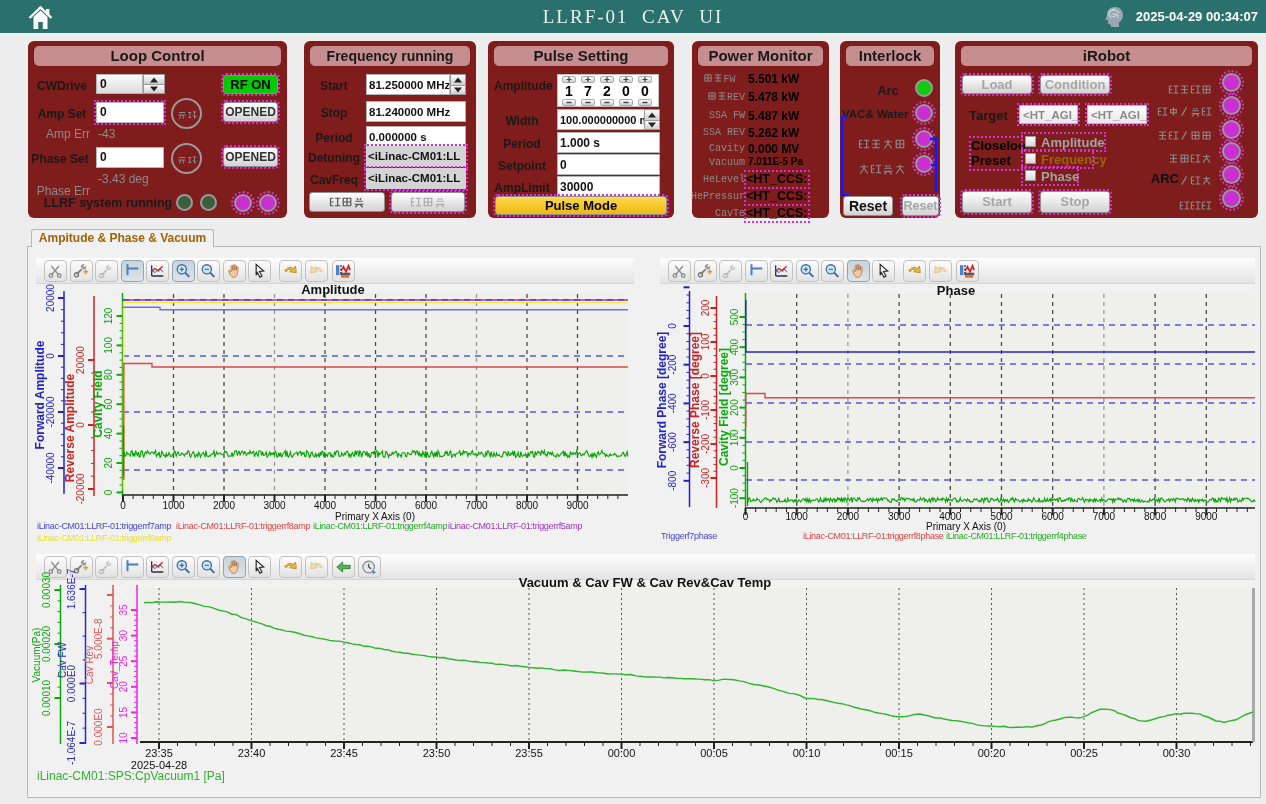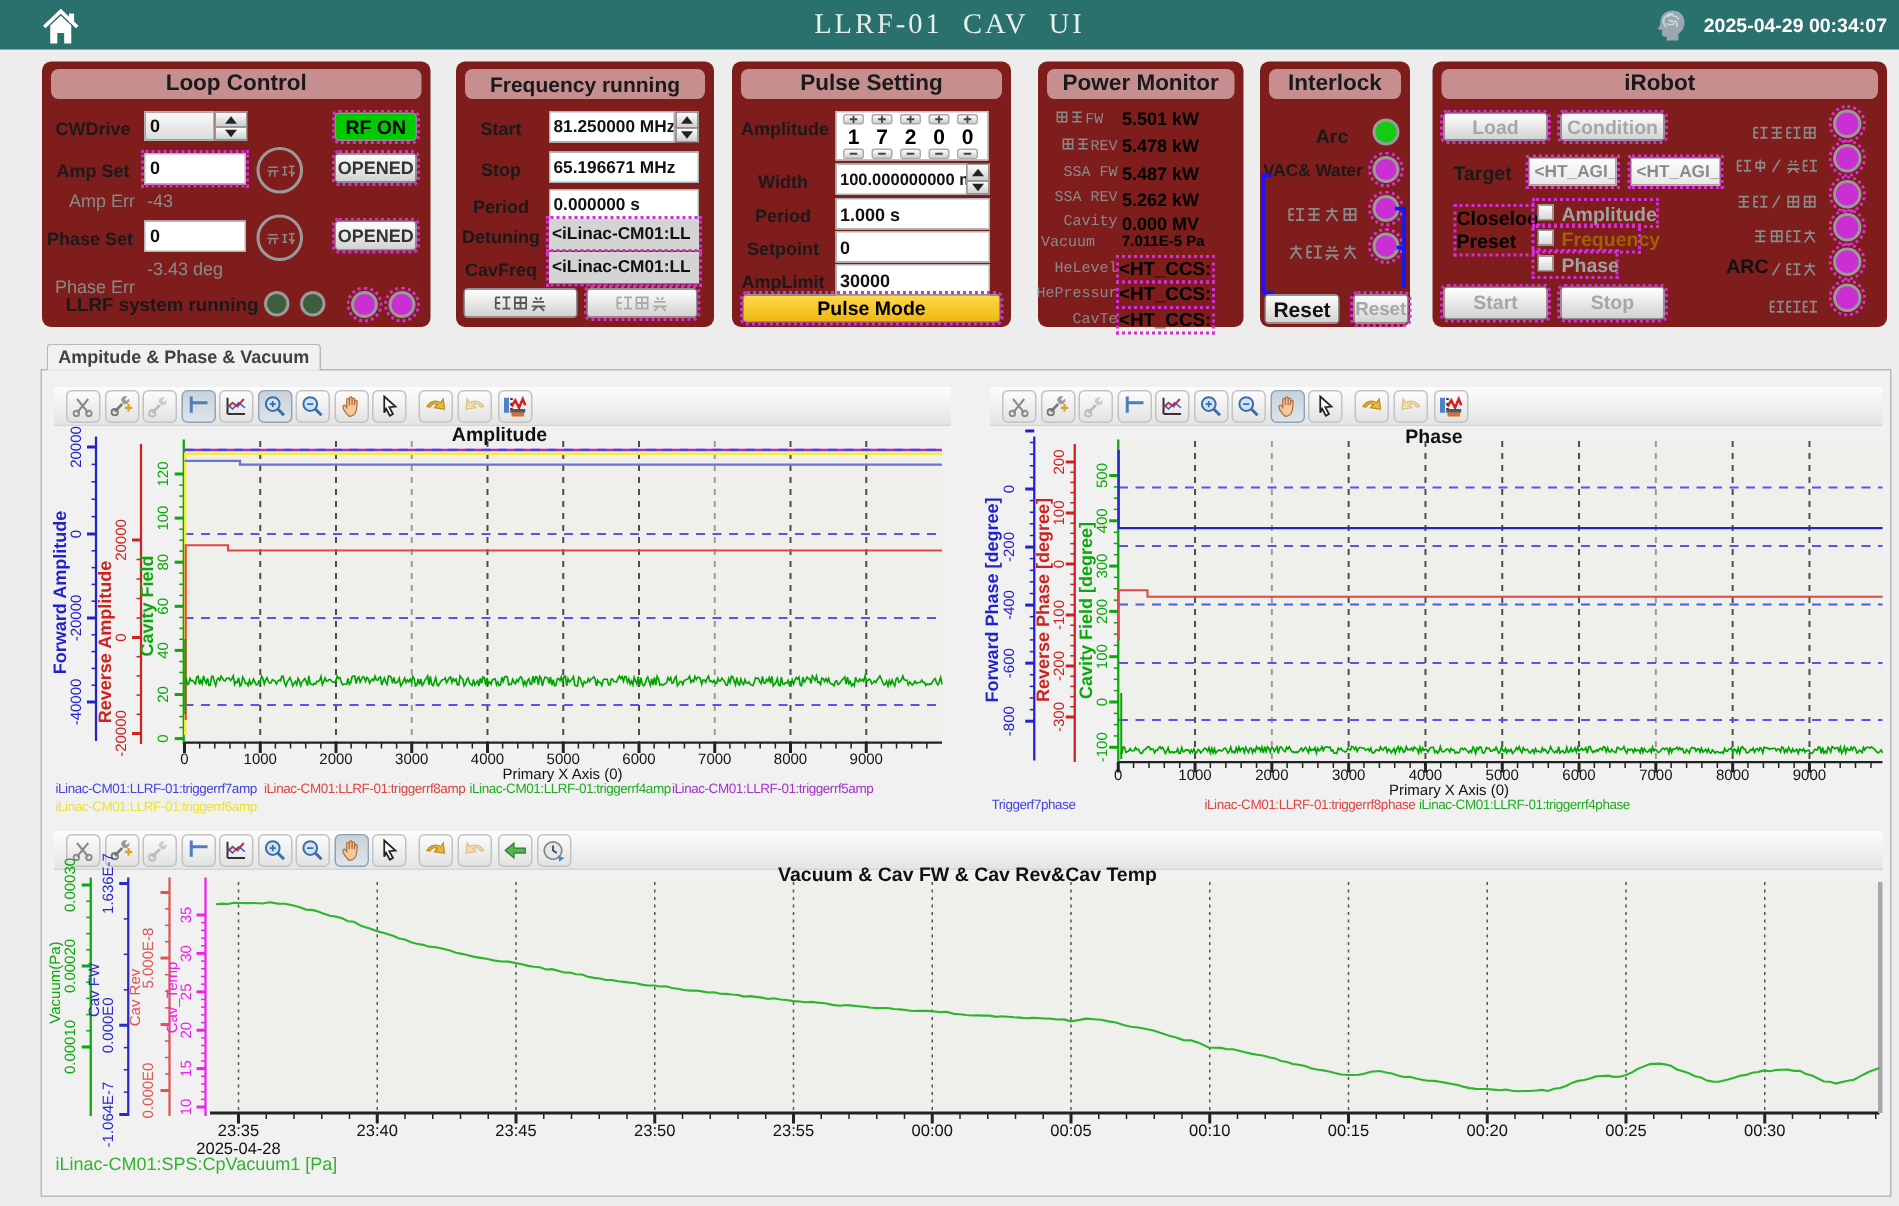--- a/index.html
+++ b/index.html
@@ -121,21 +121,21 @@
 <div class="inp" style="left:366px;top:74px;width:84px;height:21px;line-height:20px;font-size:11.5px;padding-left:2px;">81.250000 MHz</div>
 <div class="spin" style="left:450px;top:74px;width:16px;height:21px">
     <div>
       <span class="tri-u"></span>
     </div>
     <div>
       <span class="tri-d"></span>
     </div>
   </div>
 <div class="lbl" style="left:308px;top:106px;width:52px">Stop</div>
-<div class="inp" style="left:366px;top:101px;width:100px;height:21px;line-height:20px;font-size:11.5px;padding-left:2px;">65.196671 MHz</div>
+<div class="inp" style="left:366px;top:101px;width:100px;height:21px;line-height:20px;font-size:11.5px;padding-left:2px;">81.240000 MHz</div>
 <div class="lbl" style="left:308px;top:131px;width:52px">Period</div>
 <div class="inp" style="left:366px;top:126px;width:100px;height:21px;line-height:20px;font-size:11.5px;padding-left:2px;">0.000000 s</div>
 <div class="lbl" style="left:308px;top:151px;width:52px">Detuning</div>
 <div class="inp alarm" style="left:366px;top:146px;width:100px;height:21px;line-height:20px;font-size:11.5px;padding-left:2px;background:#d4d4d4;border:none;">&lt;iLinac-CM01:LL</div>
 <div class="lbl" style="left:308px;top:173px;width:52px">CavFreq</div>
 <div class="inp alarm" style="left:366px;top:168px;width:100px;height:21px;line-height:20px;font-size:11.5px;padding-left:2px;background:#d4d4d4;border:none;">&lt;iLinac-CM01:LL</div>
 <div class="btn" style="left:309px;top:192px;width:76px;height:20px;line-height:18px;color:#555"><svg width="36" height="12" viewBox="0 0 48 16" style="vertical-align:-2px" fill="none" stroke="#555" stroke-width="1.6">
       <use href="#gc" x="0"></use>
       <use href="#gd" x="16"></use>
       <use href="#ge" x="32"></use>
@@ -234,21 +234,21 @@
       <use href="#gd" x="0"></use>
       <use href="#gf" x="16"></use>
     </svg>REV</div>
 <div class="abs" style="left:748px;top:90px;font-weight:bold;font-size:12px">5.478 kW</div>
 <div class="abs mono" style="left:694px;top:110px;width:51px;text-align:right">SSA FW</div>
 <div class="abs" style="left:748px;top:109px;font-weight:bold;font-size:12px">5.487 kW</div>
 <div class="abs mono" style="left:694px;top:127px;width:51px;text-align:right">SSA REV</div>
 <div class="abs" style="left:748px;top:126px;font-weight:bold;font-size:12px">5.262 kW</div>
 <div class="abs mono" style="left:694px;top:143px;width:51px;text-align:right">Cavity</div>
 <div class="abs" style="left:748px;top:142px;font-weight:bold;font-size:12px">0.000 MV</div>
-<div class="abs mono" style="left:694px;top:157px;width:51px;text-align:left">Vacuum</div>
+<div class="abs mono" style="left:694px;top:157px;width:51px;text-align:right">Vacuum</div>
 <div class="abs" style="left:748px;top:156px;font-weight:bold;font-size:10px">7.011E-5 Pa</div>
 <div class="abs mono" style="right:521px;top:174px;white-space:nowrap">HeLevel</div>
 <div class="abs alarm" style="left:746px;top:172px;width:62px;height:15px;font-weight:bold;font-size:12.5px;line-height:14px">&lt;HT_CCS:</div>
 <div class="abs mono" style="right:521px;top:191px;white-space:nowrap">HePressur</div>
 <div class="abs alarm" style="left:746px;top:189px;width:62px;height:15px;font-weight:bold;font-size:12.5px;line-height:14px">&lt;HT_CCS:</div>
 <div class="abs mono" style="right:521px;top:208px;white-space:nowrap">CavTe</div>
 <div class="abs alarm" style="left:746px;top:206px;width:62px;height:15px;font-weight:bold;font-size:12.5px;line-height:14px">&lt;HT_CCS:</div>
 <div class="panel" style="left:840px;width:100px">
     <div class="phead">Interlock</div>
   </div>
@@ -333,21 +333,21 @@
       <use href="#gc" x="16"></use>
       <use href="#gc" x="32"></use>
     </svg></div>
 <div class="led ledal" style="left:1222px;top:73px;width:19px;height:19px;background:#cb2fd4"></div>
 <div class="led ledal" style="left:1222px;top:96px;width:19px;height:19px;background:#cb2fd4"></div>
 <div class="led ledal" style="left:1222px;top:119.5px;width:19px;height:19px;background:#cb2fd4"></div>
 <div class="led ledal" style="left:1222px;top:142px;width:19px;height:19px;background:#cb2fd4"></div>
 <div class="led ledal" style="left:1222px;top:165px;width:19px;height:19px;background:#cb2fd4"></div>
 <div class="led ledal" style="left:1222px;top:189px;width:19px;height:19px;background:#cb2fd4"></div>
 <div class="abs" style="left:27px;top:246px;width:1234px;height:552px;background:#f1f1f1;border:1px solid #b8b8b8"></div>
-<div class="abs" style="left:31px;top:229px;width:183px;height:18px;background:#f1f1f1;border:1px solid #b8b8b8;border-bottom:none;border-radius:3px 3px 0 0;font-weight:bold;font-size:12px;color:#404040;text-align:center;line-height:17px;white-space:nowrap">Ampitude &amp; Phase &amp; Vacuum</div>
+<div class="abs" style="left:31px;top:229px;width:183px;height:18px;background:#f1f1f1;border:1px solid #b8b8b8;border-bottom:none;border-radius:3px 3px 0 0;font-weight:bold;font-size:12px;color:#a16207;text-align:center;line-height:17px;white-space:nowrap">Ampitude &amp; Phase &amp; Vacuum</div>
 <div class="tbstrip" style="left:36px;top:258px;width:598px"></div>
 <div class="tbstrip" style="left:660px;top:258px;width:595px"></div>
 <div class="tbstrip" style="left:36px;top:554px;width:1219px"></div>
 <div class="toolbar-btn" style="left:44.0px;top:260px"><svg width="21" height="20" viewBox="0 0 24 24">
       <path d="M7 6l9 11M16 6L7 17" stroke="#8a8a8a" stroke-width="1.6"></path>
       <circle cx="6.5" cy="17.5" r="2.2" fill="none" stroke="#8a8a8a" stroke-width="1.5"></circle>
       <circle cx="16.5" cy="17.5" r="2.2" fill="none" stroke="#8a8a8a" stroke-width="1.5"></circle>
     </svg></div>
 <div class="toolbar-btn" style="left:69.5px;top:260px"><svg width="21" height="20" viewBox="0 0 24 24">
       <path d="M6 16l6-6" stroke="#777" stroke-width="2"></path>

